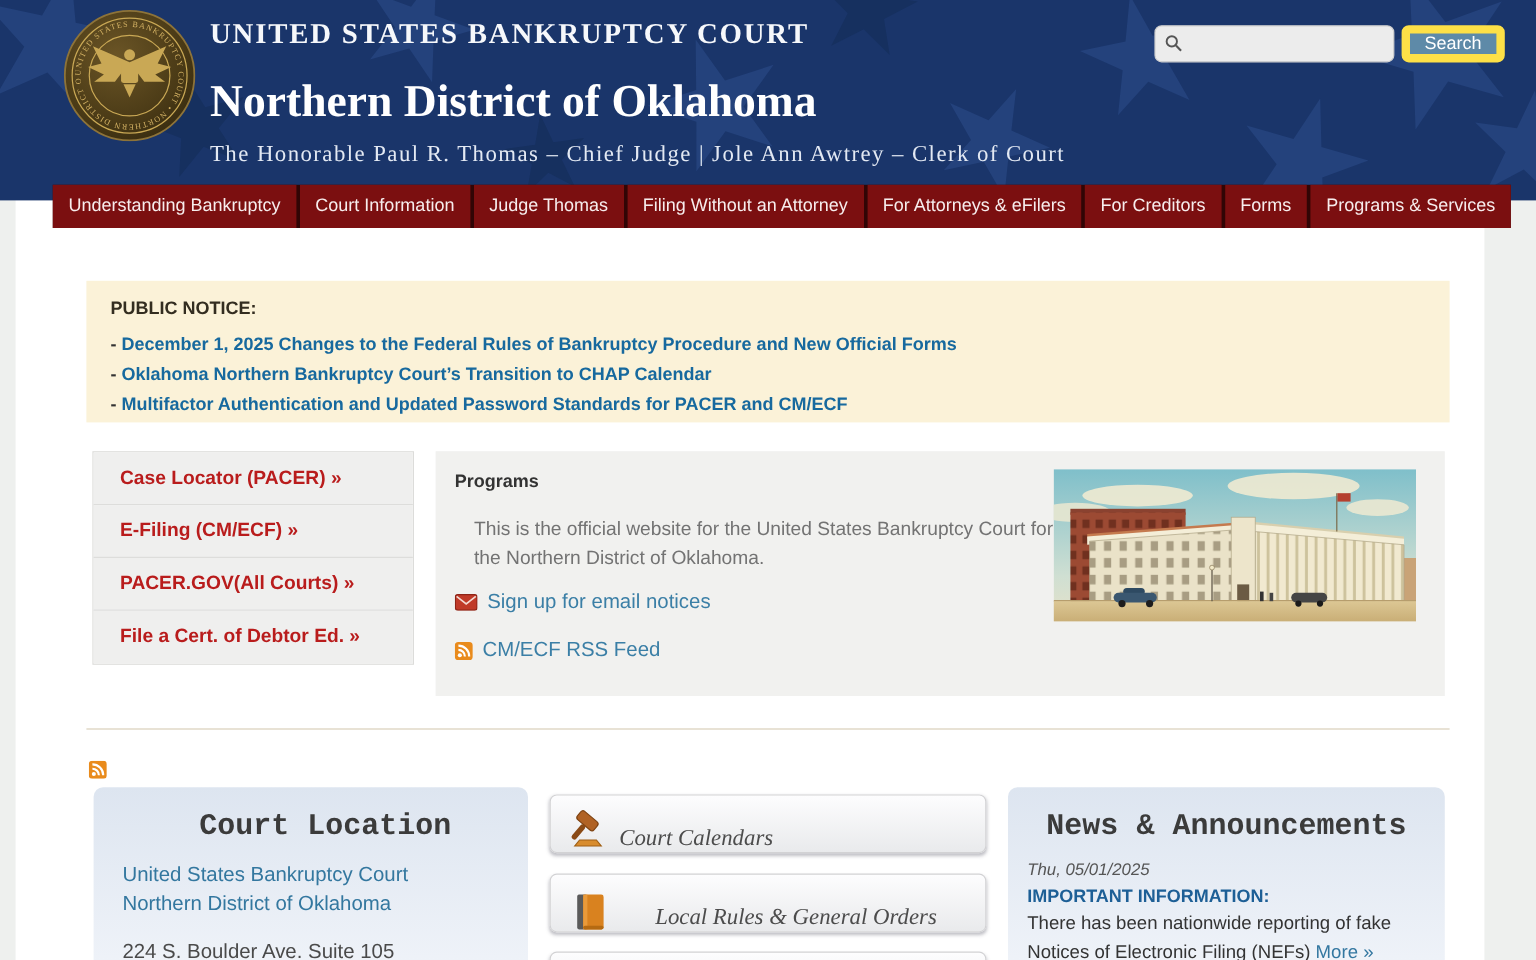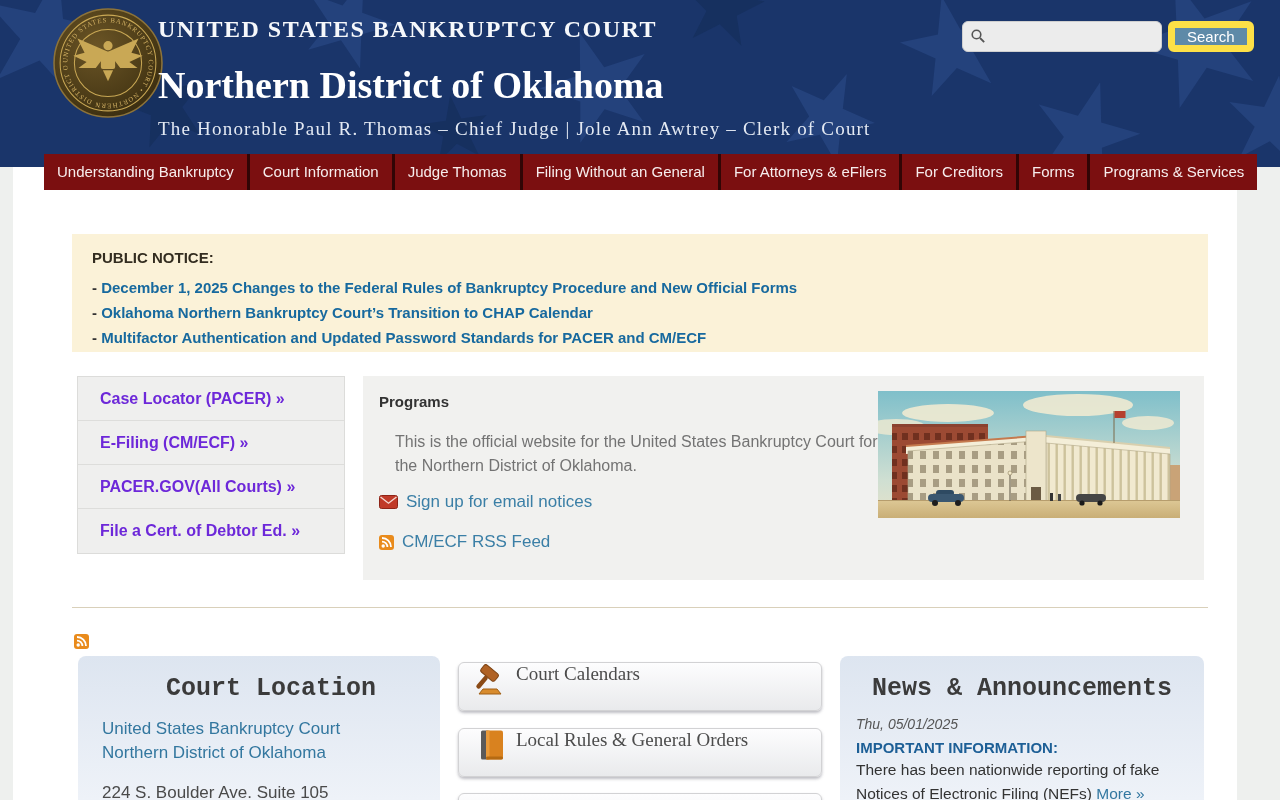--- a/index.html
+++ b/index.html
@@ -7,21 +7,21 @@
   body { background:#eef0ee; font-family:"Liberation Sans","DejaVu Sans",sans-serif; position:relative; }
 
   .page-white { position:absolute; left:13px; top:0; width:1224px; height:800px; background:#ffffff; z-index:1; }
 
   
   .site-header { position:absolute; left:0; top:0; width:1280px; height:167px; background:#1a356a; overflow:hidden; z-index:2; }
   .star { position:absolute; background:#24427c; }
   .star.dk { background:#16305f; }
   .star5 { clip-path:polygon(50% 0%,61% 35%,98% 35%,68% 57%,79% 91%,50% 70%,21% 91%,32% 57%,2% 35%,39% 35%); }
   .seal { position:absolute; left:53px; top:8px; width:110px; height:110px; }
-  .title-block { position:absolute; left:158px; top:16px; color:#fff; }
+  .title-block { position:absolute; left:175px; top:16px; color:#fff; }
   .court-type { font-family:"Liberation Serif","DejaVu Serif",serif; font-size:24px; font-weight:bold; letter-spacing:1.5px; color:#f6f8fb; }
   .district { font-family:"Liberation Serif","DejaVu Serif",serif; font-size:38px; font-weight:bold; margin-top:20px; color:#ffffff; }
   .tagline { font-family:"Liberation Serif","DejaVu Serif",serif; font-size:19px; letter-spacing:1.2px; margin-top:11px; color:#e3e9f3; }
   .search-area { position:absolute; left:962px; top:21px; display:flex; }
   .search-box { position:relative; width:200px; height:31px; }
   .search-box input { width:200px; height:31px; border:1px solid #cfcfcf; border-radius:6px; background:#ececec; padding:0 8px 0 30px; font-size:14px; color:#333; outline:none; }
   .search-box svg { position:absolute; left:8px; top:7px; }
   .search-btn { margin-left:6px; height:31px; padding:0 12px; background:#5e8aa8; color:#fff; border:7px solid #fde047; border-radius:6px; font-size:15px; cursor:pointer; font-family:"Liberation Sans",sans-serif; }
 
   
@@ -29,21 +29,21 @@
   .nav-item { display:block; background:#7b0f10; color:#f7eded; font-size:15px; line-height:36px; padding:0 13px; text-decoration:none; white-space:nowrap; cursor:pointer; }
 
   
   .notice { position:absolute; left:72px; top:234px; width:1136px; height:118px; background:#fbf2d8; z-index:2; padding:15px 20px; }
   .notice-heading { font-size:15px; font-weight:bold; color:#332d20; margin-bottom:9px; }
   .notice-row { font-size:15px; font-weight:bold; line-height:25px; color:#333; }
   .notice-row a { color:#17699e; text-decoration:none; cursor:pointer; }
 
   
   .quick-links { position:absolute; left:77px; top:376px; width:268px; border:1px solid #dcdcda; z-index:2; }
-  .quick-link { display:block; height:44px; line-height:44px; background:#efefee; border-bottom:1px solid #dddddb; font-size:16px; font-weight:bold; color:#6d28d9; padding-left:22px; text-decoration:none; cursor:pointer; }
+  .quick-link { display:block; height:44px; line-height:44px; background:#efefee; border-bottom:1px solid #dddddb; font-size:16px; font-weight:bold; color:#b91c1c; padding-left:22px; text-decoration:none; cursor:pointer; }
   .quick-link:last-child { border-bottom:none; }
 
   
   .welcome { position:absolute; left:363px; top:376px; width:841px; height:204px; background:#f1f1ef; z-index:2; }
   .welcome-heading { position:absolute; left:16px; top:17px; font-size:15px; font-weight:bold; color:#333; }
   .welcome-body { position:absolute; left:32px; top:54px; width:500px; font-size:16px; line-height:24px; color:#737373; }
   .welcome-row { position:absolute; left:16px; display:flex; align-items:center; gap:8px; font-size:17px; }
   .row-email { top:116px; }
   .row-rss { top:156px; }
   .welcome-row a { color:#3b7fa6; text-decoration:none; cursor:pointer; }
@@ -54,23 +54,23 @@
   .divider { position:absolute; left:72px; top:607px; width:1136px; height:1px; background:#d9d0ba; z-index:2; }
   .rss-mini { position:absolute; left:74px; top:634px; z-index:2; }
 
   .panel { position:absolute; border-radius:8px; background:linear-gradient(#dde5f0,#f2f5fa); z-index:2; }
   .panel-title { font-family:Liberation Mono, monospace; font-size:25px; color:#3b3b3b;text-align:center; }
 
   .court-loc { left:78px; top:656px; width:362px; height:175px; padding:18px 0 0 24px; }
   .loc-link { display:block; margin-top:14px; width:300px; font-size:17px; line-height:24px; color:#33779f; text-decoration:none; cursor:pointer; }
   .loc-addr { margin-top:16px; font-size:17px; line-height:24px; color:#4a4a4a; }
 
-  .res-card { position:absolute; left:458px; width:364px; height:49px; border:1px solid #d2d2d4; border-radius:6px; background:linear-gradient(#fdfdfe,#e9eaec); box-shadow:0 2px 3px rgba(110,110,125,.45); z-index:2; display:flex; align-items:flex-start; cursor:pointer; }
+  .res-card { position:absolute; left:458px; width:364px; height:49px; border:1px solid #d2d2d4; border-radius:6px; background:linear-gradient(#fdfdfe,#e9eaec); box-shadow:0 2px 3px rgba(110,110,125,.45); z-index:2; display:flex; align-items:flex-end; cursor:pointer;font-style:italic; }
   .card-1 { top:662px; }
-  .card-2 { top:728px; }
+  .card-2 { top:728px;gap:30px; }
   .card-3 { top:793px; }
   .res-icon { width:40px; margin-left:13px; display:flex; justify-content:center; }
   .res-label { font-family:"Liberation Serif","DejaVu Serif",serif; font-size:19px; color:#4c4c4c; margin-left:4px; }
 
   .news { left:840px; top:656px; width:364px; height:175px; padding:18px 16px 0 16px; }
   .news-date { font-style:italic; font-size:14px; color:#555; margin-top:13px; }
   .news-imp { font-size:15px; font-weight:bold; color:#1d5f96; margin-top:7px; }
   .news-body { font-size:15.5px; line-height:24px; color:#333; margin-top:2px; width:330px; }
   .news-body a { color:#3377a0; text-decoration:none; cursor:pointer; }
 </style>
@@ -133,21 +133,21 @@
       <input type="text" style="">
     </div>
     <button class="search-btn">Search</button>
   </div>
 </header>
 
 <nav class="main-nav">
   <a class="nav-item">Understanding Bankruptcy</a>
   <a class="nav-item">Court Information</a>
   <a class="nav-item">Judge Thomas</a>
-  <a class="nav-item">Filing Without an General</a>
+  <a class="nav-item">Filing Without an Attorney</a>
   <a class="nav-item">For Attorneys &amp; eFilers</a>
   <a class="nav-item">For Creditors</a>
   <a class="nav-item">Forms</a>
   <a class="nav-item">Programs &amp; Services</a>
 </nav>
 
 <section class="notice">
   <div class="notice-heading">PUBLIC NOTICE:</div>
   <div class="notice-row">
     <span>-</span>

